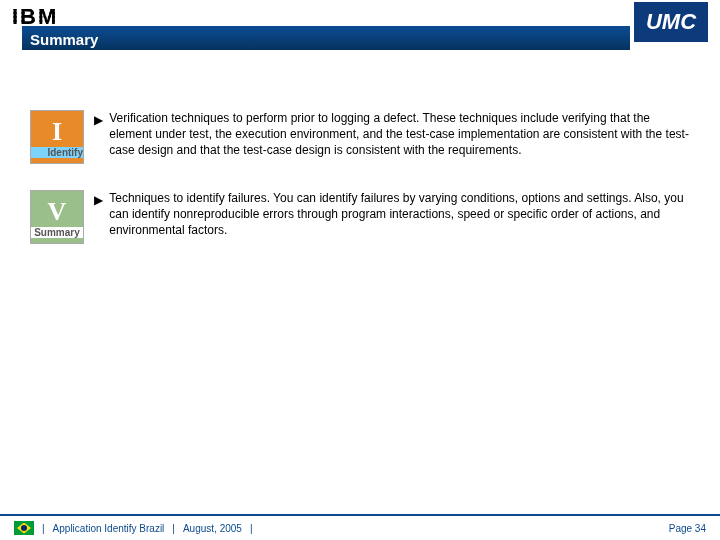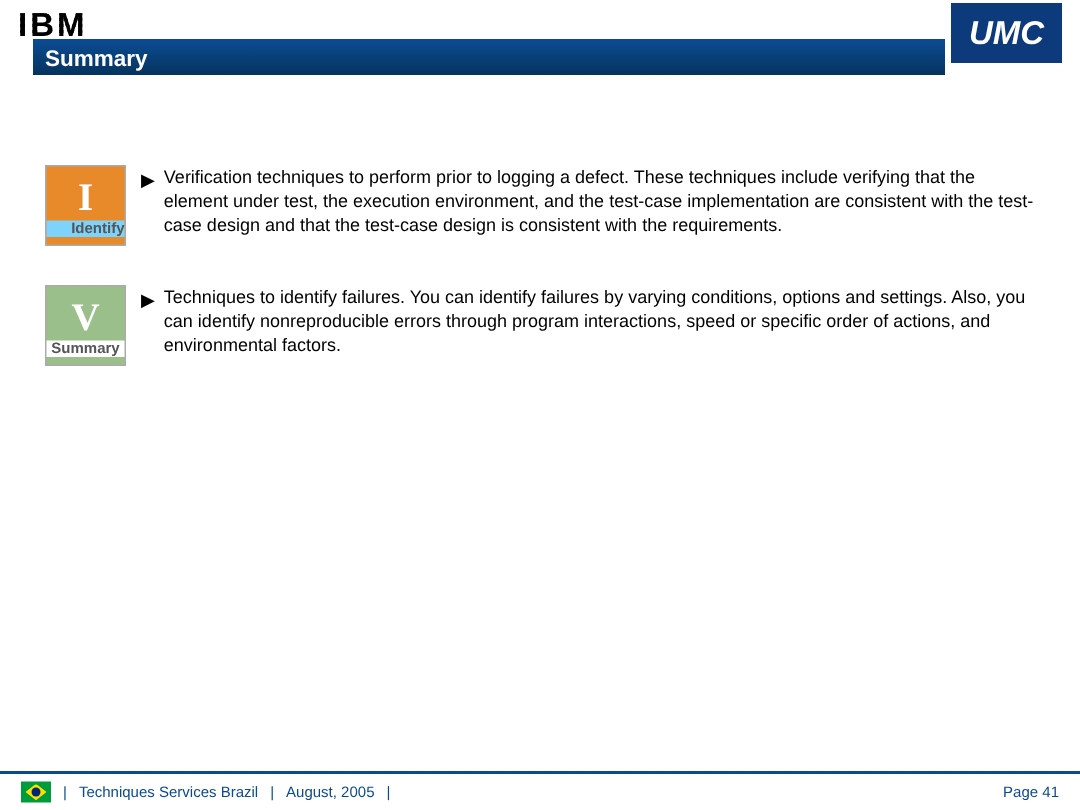--- a/index.html
+++ b/index.html
@@ -88,21 +88,21 @@
         <span class="bullet-text">Techniques to identify failures. You can identify failures by varying conditions, options and settings. Also, you can identify nonreproducible errors through program interactions, speed or specific order of actions, and environmental factors.</span>
       </div>
     </div>
 
   </div>
 
   <div class="footer">
     <div class="footer-left">
       <span class="flag"></span>
       <span>|</span>
-      <span>Techniques Services Brazil</span>
+      <span>Application Identify Brazil</span>
       <span>|</span>
       <span>August, 2005</span>
       <span>|</span>
     </div>
-    <span>Page 41</span>
+    <span>Page 34</span>
   </div>
 
 </div>
 
 </body></html>

